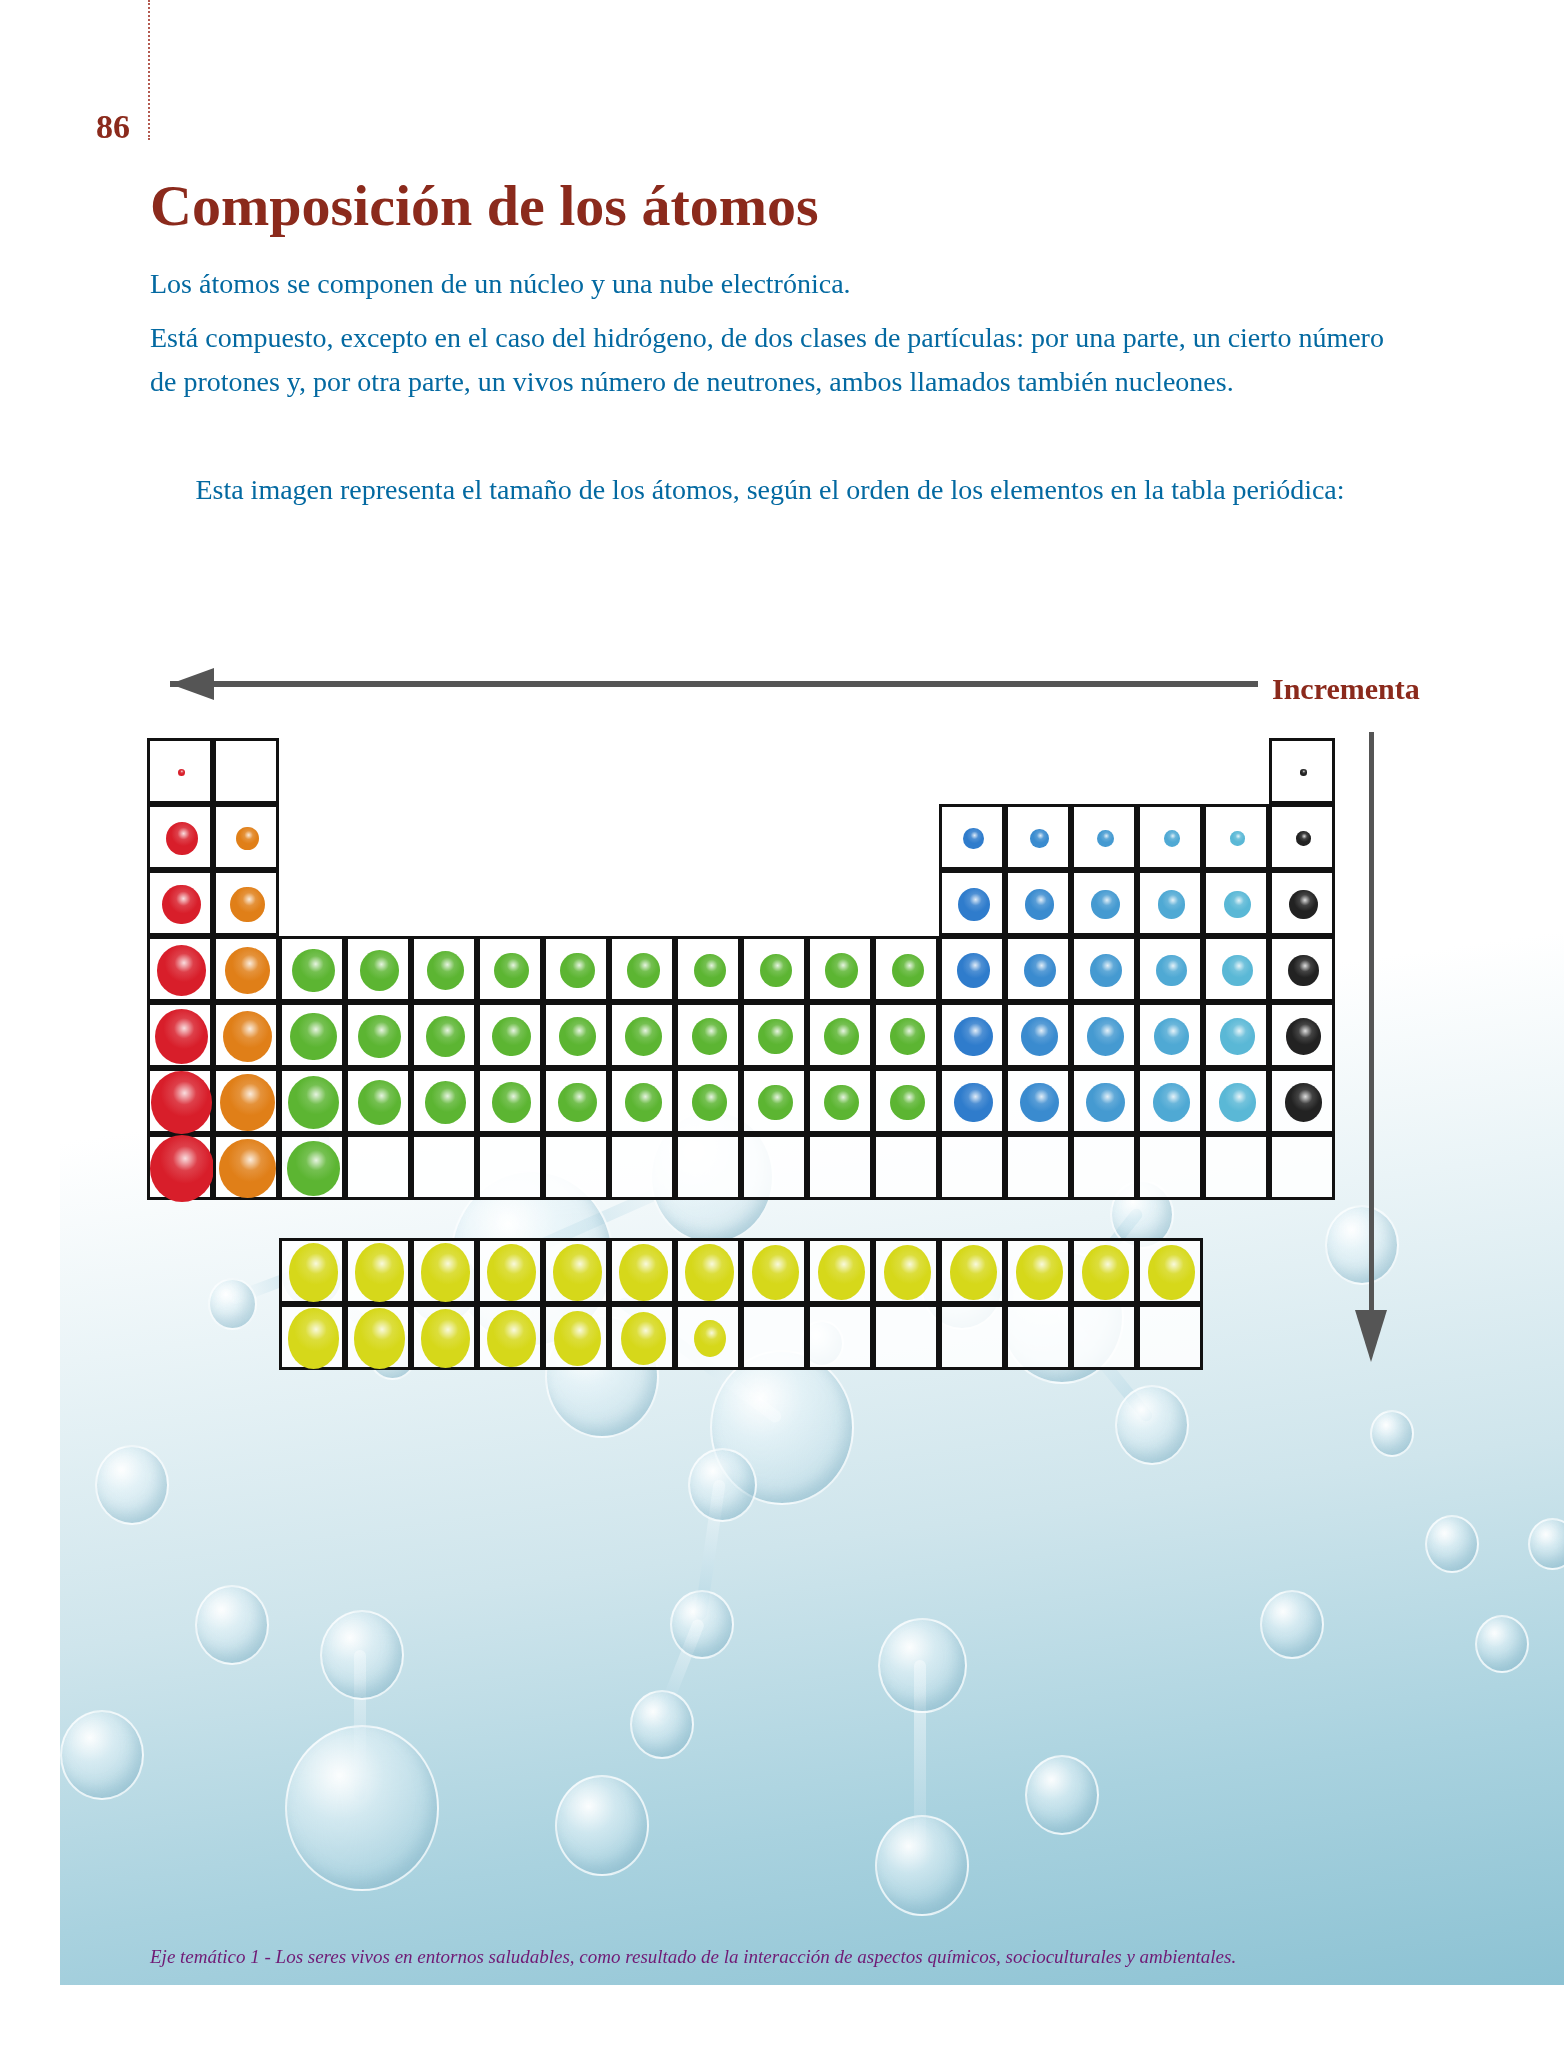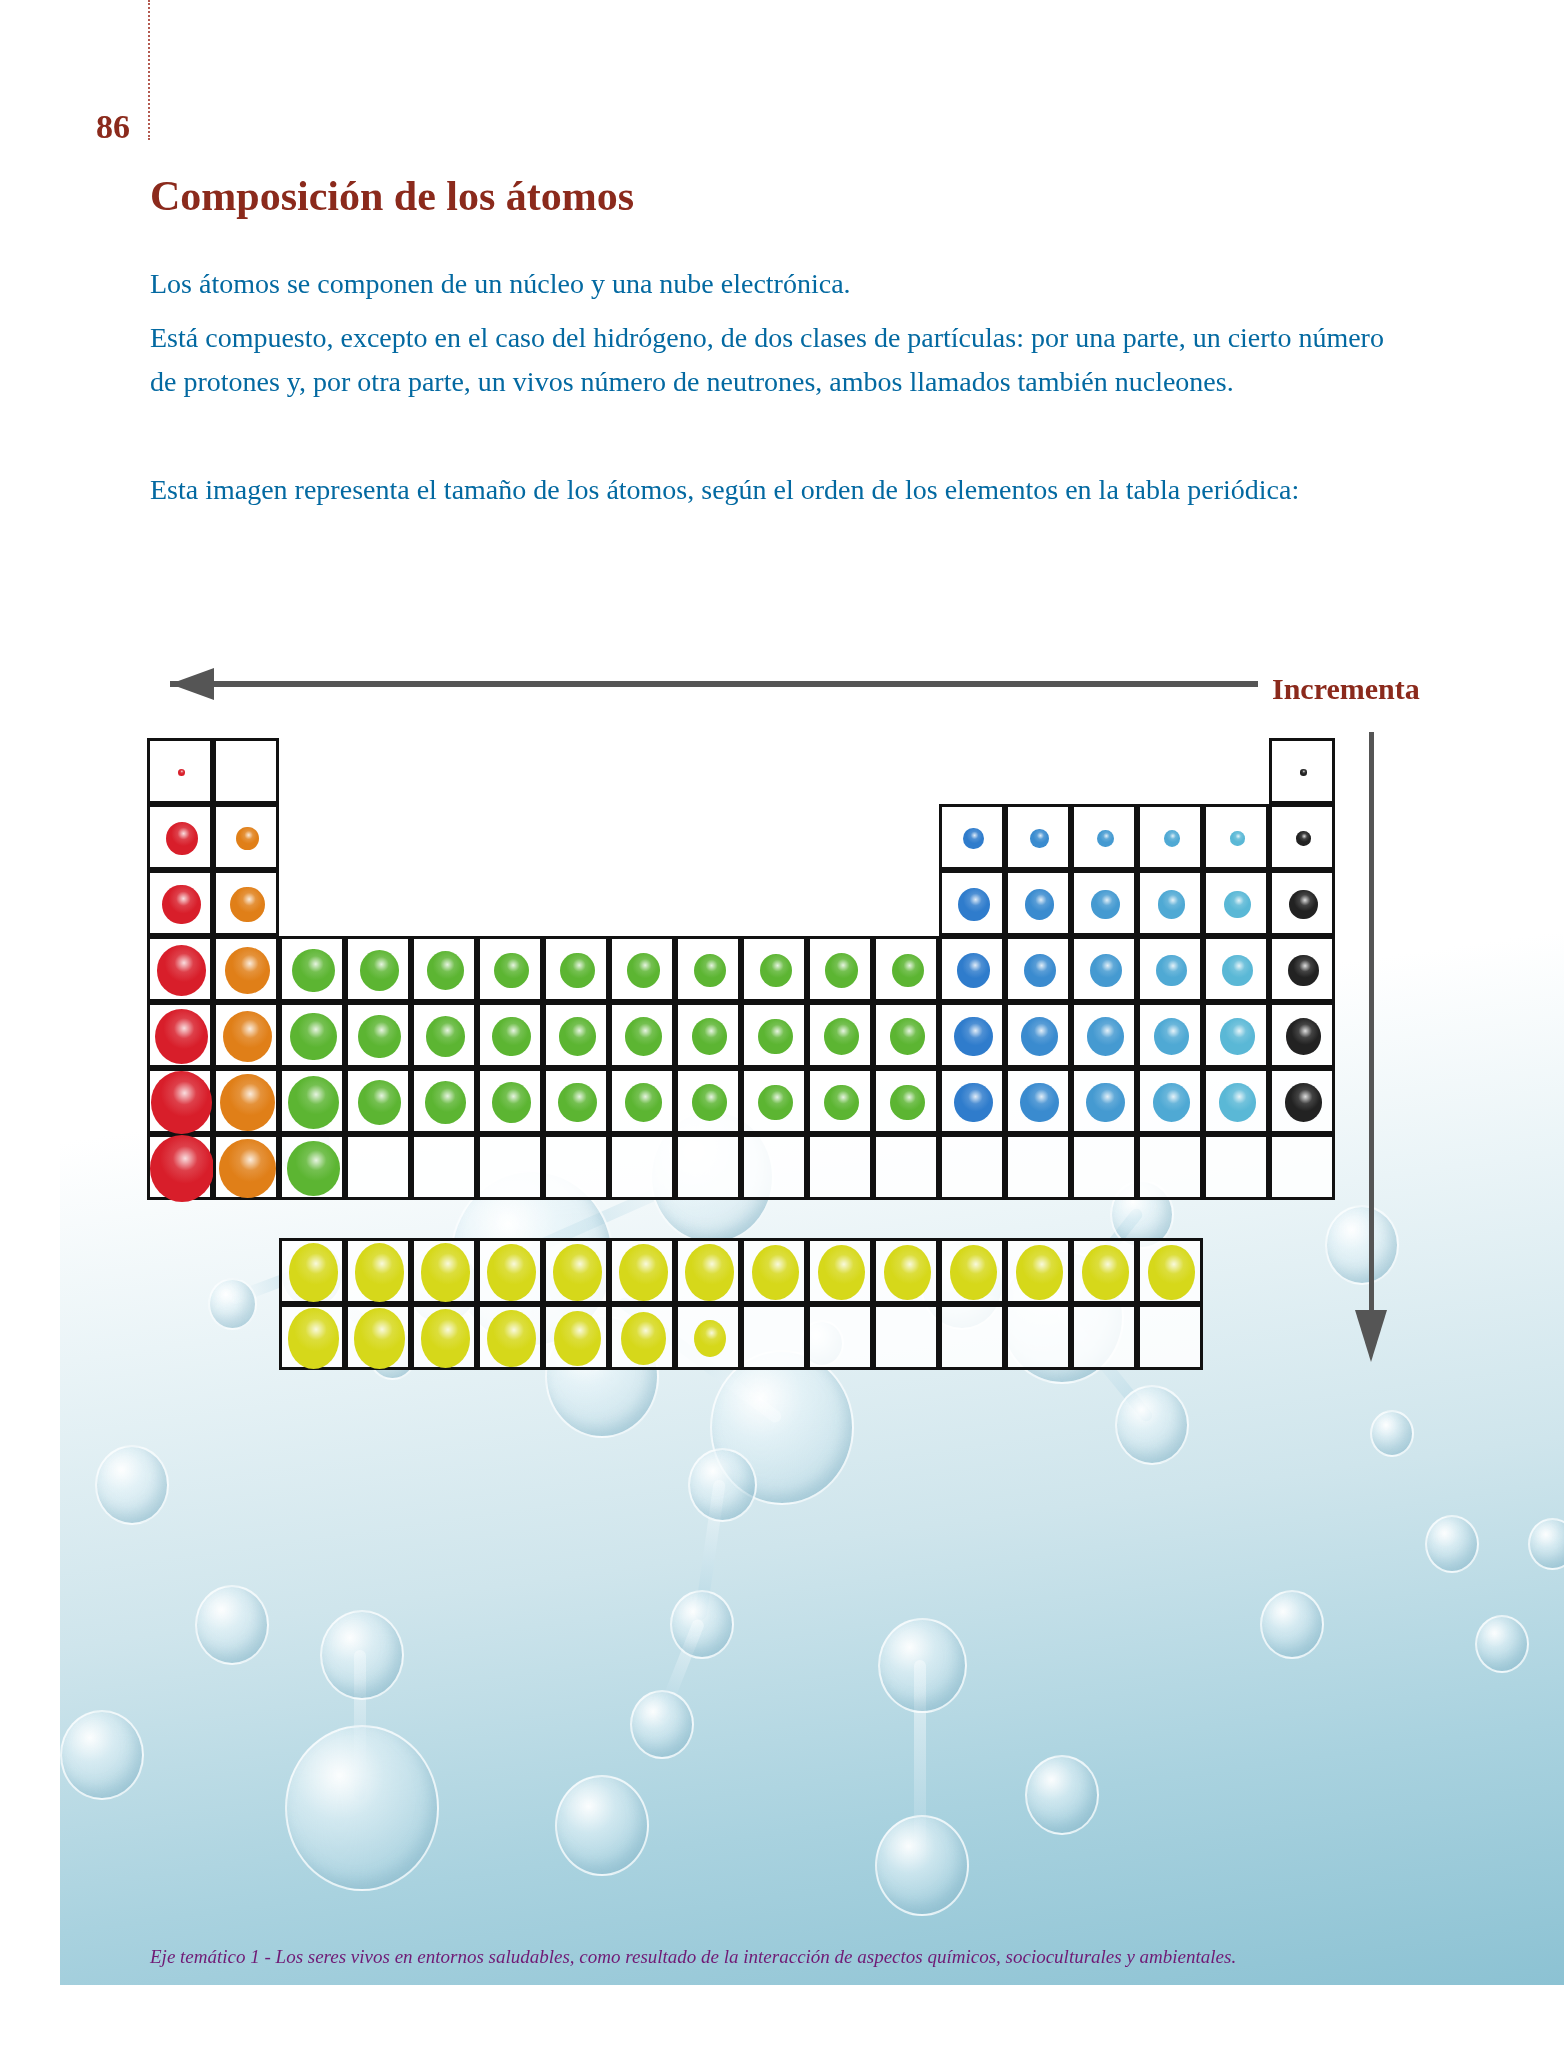--- a/index.html
+++ b/index.html
@@ -7,21 +7,21 @@
   .bg { position: absolute; left: 60px; top: 0; width: 1504px; height: 1985px;
         background: linear-gradient(172deg, #ffffff 0%, #ffffff 52%, #eaf4f7 62%, #cfe5ec 75%, #a9d2df 88%, #8cc2d3 100%); }
   .bg-bubbles { position: absolute; left: 60px; top: 1100px; width: 1504px; height: 885px; overflow: hidden; }
   .bub { position: absolute; border-radius: 50%;
          background: radial-gradient(circle at 35% 30%, rgba(255,255,255,0.95) 0%, rgba(230,244,249,0.6) 30%, rgba(180,215,228,0.35) 70%, rgba(140,190,208,0.55) 100%);
          border: 2px solid rgba(255,255,255,0.7); box-shadow: inset -6px -8px 14px rgba(120,170,190,0.35); }
   .bond { position: absolute; background: linear-gradient(90deg, rgba(255,255,255,0.6), rgba(170,210,225,0.6)); border-radius: 6px; transform-origin: 0 50%; }
 
   .rule { position: absolute; left: 148px; top: 0; height: 140px; border-left: 2px dotted #b35a50; }
   .page-number { position: absolute; left: 96px; top: 108px; font-size: 34px; font-weight: bold; color: #8b2a1c; }
-  .title { position: absolute; left: 150px; top: 172px; font-size: 42px; font-weight: bold; color: #8b2a1c; margin: 0; letter-spacing: 0px; }
+  .title { position: absolute; left: 150px; top: 172px; font-size: 58px; font-weight: bold; color: #8b2a1c; margin: 0; letter-spacing: 0px; }
   .para { position: absolute; left: 150px; width: 1240px; font-size: 28px; line-height: 44px; color: #0369a1; margin: 0; }
 
   .arrow-h { position: absolute; left: 170px; top: 681px; width: 1088px; height: 6px; background: #555; }
   .arrow-h-head { position: absolute; left: 170px; top: 668px; width: 0; height: 0; border-top: 16px solid transparent; border-bottom: 16px solid transparent; border-right: 44px solid #555; }
   .arrow-label { position: absolute; left: 1272px; top: 672px; font-size: 30px; font-weight: bold; color: #8b2a1c; }
   .arrow-v { position: absolute; left: 1369px; top: 732px; width: 5px; height: 580px; background: #555; }
   .arrow-v-head { position: absolute; left: 1355px; top: 1310px; width: 0; height: 0; border-left: 16px solid transparent; border-right: 16px solid transparent; border-top: 52px solid #555; }
 
   .ptable { position: absolute; left: 147px; top: 738px; }
   .cell { position: absolute; width: 66px; height: 66px; box-sizing: border-box; border: 3px solid #111; background: rgba(255,255,255,0.85); }
@@ -79,21 +79,21 @@
     <div class="bub" style="left: 740px; top: 220px; width: 40px; height: 43.2px;"></div>
     <div class="bub" style="left: 965px; top: 655px; width: 70px; height: 75.6px;"></div>
   </div>
 
 <div class="rule"></div>
 <div class="page-number">86</div>
 
 <h1 class="title">Composición de los átomos</h1>
 <p class="para" style="top:262px;">Los átomos se componen de un núcleo y una nube electrónica.</p>
 <p class="para" style="top:316px;">Está compuesto, excepto en el caso del hidrógeno, de dos clases de partículas: por una parte, un cierto número de protones y, por otra parte, un vivos número de neutrones, ambos llamados también nucleones.</p>
-<p class="para" style="top:468px;">Esta imagen representa el tamaño de los átomos, según el orden de los elementos en la tabla periódica:</p>
+<p class="para" style="top:468px;text-align:center;">Esta imagen representa el tamaño de los átomos, según el orden de los elementos en la tabla periódica:</p>
 
 <div class="arrow-h-head"></div>
 <div class="arrow-h"></div>
 <div class="arrow-label">Incrementa</div>
 <div class="arrow-v"></div>
 <div class="arrow-v-head"></div>
 
 <div class="ptable" id="ptable">
     <div class="cell" style="left: 0px; top: 0px;">
       <div class="atom" style="width: 7.68px; height: 7.9872px; left: 27.66px; top: 27.5064px; background: radial-gradient(circle at 55% 35%, rgba(255, 255, 255, 0.85) 0%, rgba(255, 255, 255, 0.15) 22%, rgb(216, 30, 42) 45%, rgb(216, 30, 42) 80%, rgba(0, 0, 0, 0.35) 100%) rgb(216, 30, 42);"></div>

